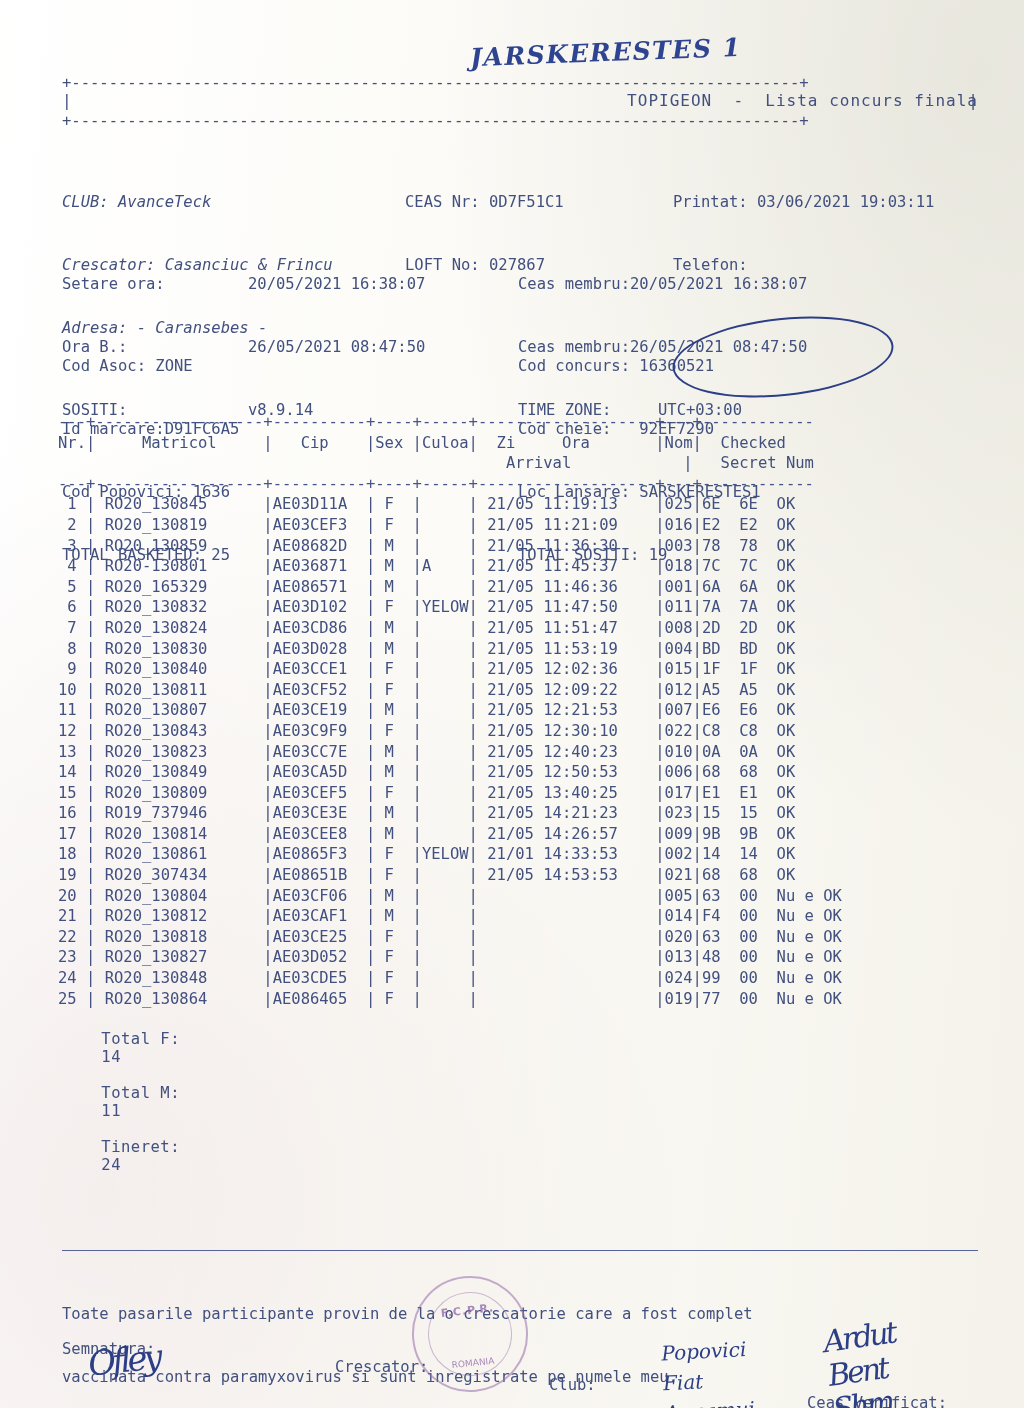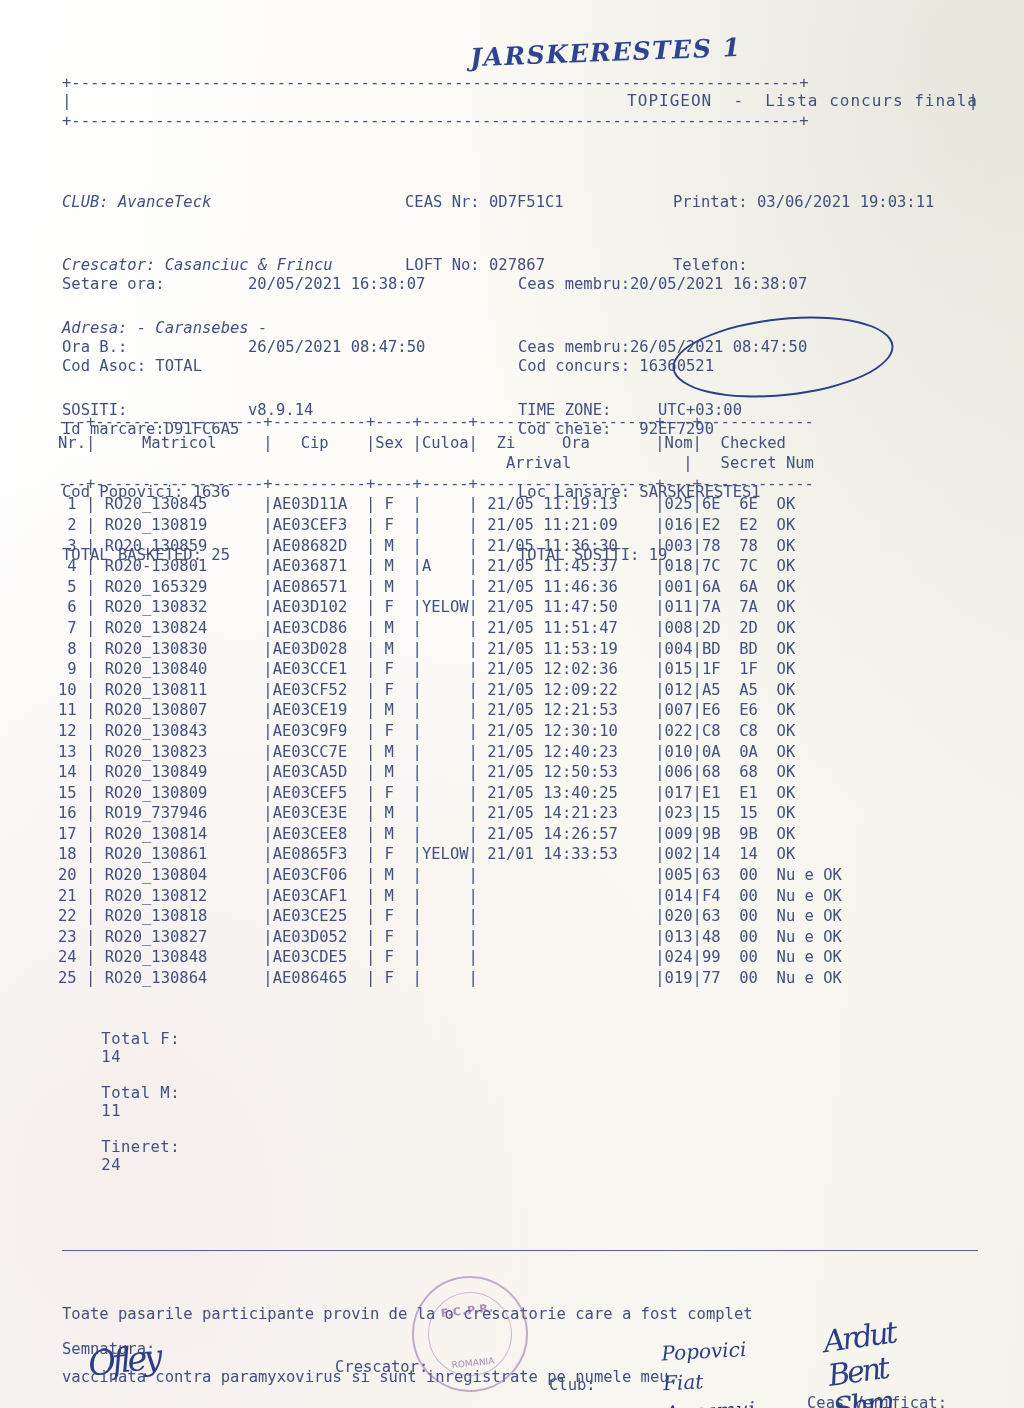--- a/index.html
+++ b/index.html
@@ -255,21 +255,21 @@
     <div>26/05/2021 08:47:50</div>
     <div>v8.9.14</div>
   </div>
   <div id="meta-times-right" class="meta mono">
     <div><span>Ceas membru:</span><span>20/05/2021 16:38:07</span></div>
     <div><span>Ceas membru:</span><span>26/05/2021 08:47:50</span></div>
     <div><span>TIME ZONE:</span>     <span>UTC+03:00</span></div>
   </div>
 
   <div id="meta-cod-left" class="meta mono">
-    <div><span>Cod Asoc:</span> <span>TOTAL</span></div>
+    <div><span>Cod Asoc:</span> <span>ZONE</span></div>
     <div><span>Id marcare:</span><span>D91FC6A5</span></div>
     <div><span>Cod Popovici:</span> <span>1636</span></div>
     <div><span>TOTAL BASKETED:</span> <span>25</span></div>
   </div>
 
   <div id="meta-cod-right" class="meta mono">
     <div><span>Cod concurs:</span> <span>16360521</span></div>
     <div><span>Cod cheie:</span>   <span>92EF7290</span></div>
     <div><span>Loc Lansare:</span> <span>SARSKERESTES1</span></div>
     <div><span>TOTAL SOSITI:</span> <span>19</span></div>
@@ -294,20 +294,21 @@
         <div class="mono"> 9 | RO20_130840      |AE03CCE1  | F  |     | 21/05 12:02:36    |015|1F  1F  OK    </div>
         <div class="mono">10 | RO20_130811      |AE03CF52  | F  |     | 21/05 12:09:22    |012|A5  A5  OK    </div>
         <div class="mono">11 | RO20_130807      |AE03CE19  | M  |     | 21/05 12:21:53    |007|E6  E6  OK    </div>
         <div class="mono">12 | RO20_130843      |AE03C9F9  | F  |     | 21/05 12:30:10    |022|C8  C8  OK    </div>
         <div class="mono">13 | RO20_130823      |AE03CC7E  | M  |     | 21/05 12:40:23    |010|0A  0A  OK    </div>
         <div class="mono">14 | RO20_130849      |AE03CA5D  | M  |     | 21/05 12:50:53    |006|68  68  OK    </div>
         <div class="mono">15 | RO20_130809      |AE03CEF5  | F  |     | 21/05 13:40:25    |017|E1  E1  OK    </div>
         <div class="mono">16 | RO19_737946      |AE03CE3E  | M  |     | 21/05 14:21:23    |023|15  15  OK    </div>
         <div class="mono">17 | RO20_130814      |AE03CEE8  | M  |     | 21/05 14:26:57    |009|9B  9B  OK    </div>
         <div class="mono">18 | RO20_130861      |AE0865F3  | F  |YELOW| 21/01 14:33:53    |002|14  14  OK    </div>
+        <div class="mono">19 | RO20_307434      |AE08651B  | F  |     | 21/05 14:53:53    |021|68  68  OK    </div>
         <div class="mono">20 | RO20_130804      |AE03CF06  | M  |     |                   |005|63  00  Nu e OK</div>
         <div class="mono">21 | RO20_130812      |AE03CAF1  | M  |     |                   |014|F4  00  Nu e OK</div>
         <div class="mono">22 | RO20_130818      |AE03CE25  | F  |     |                   |020|63  00  Nu e OK</div>
         <div class="mono">23 | RO20_130827      |AE03D052  | F  |     |                   |013|48  00  Nu e OK</div>
         <div class="mono">24 | RO20_130848      |AE03CDE5  | F  |     |                   |024|99  00  Nu e OK</div>
         <div class="mono">25 | RO20_130864      |AE086465  | F  |     |                   |019|77  00  Nu e OK</div>
       </div>
   </div>
 
   <div id="totals" class="mono">

